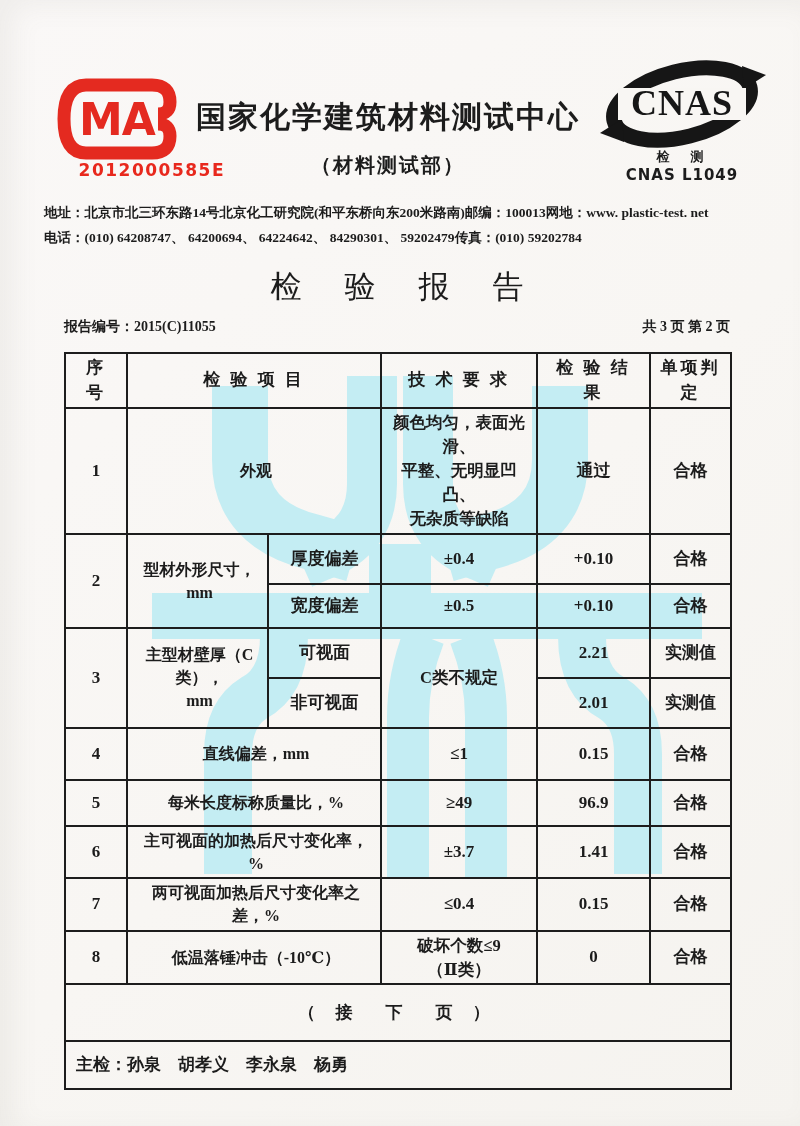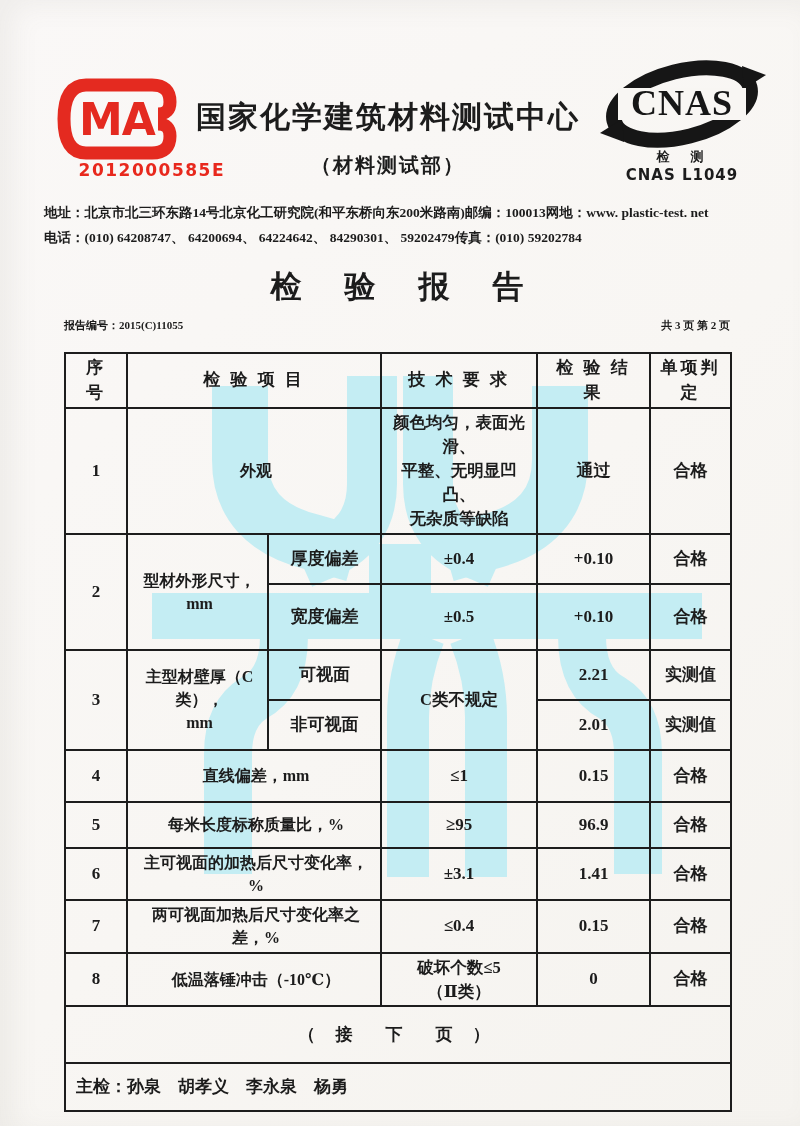--- a/index.html
+++ b/index.html
@@ -25,23 +25,23 @@
   .cnas-sub{text-align:center;font-size:13px;font-weight:bold;letter-spacing:4px;margin-top:-4px;}
   .cnas-code{text-align:center;font-family:"DejaVu Sans","Liberation Sans",sans-serif;
     font-weight:bold;font-size:15px;letter-spacing:1px;margin-top:0;}
   
   .contact{position:absolute;left:44px;top:204px;width:722px;font-size:13.5px;z-index:2;}
   .contact-line{display:flex;margin-bottom:7px;white-space:nowrap;}
   .contact-line .lbl{font-weight:bold;}
   .contact-line .val{font-weight:600;}
   
   .doc-title{position:absolute;left:0;top:266px;width:800px;text-align:center;
-    font-size:31px;font-weight:bold;letter-spacing:6px;z-index:2;}
+    font-size:31px;font-weight:normal;letter-spacing:6px;z-index:2;}
   .meta{position:absolute;left:64px;top:318px;width:666px;display:flex;
-    justify-content:space-between;font-size:11px;font-weight:bold;z-index:2;}
+    justify-content:space-between;font-size:14px;font-weight:bold;z-index:2;}
   
   .report-table{position:absolute;left:64px;top:352px;width:666px;z-index:1;
     border-collapse:collapse;table-layout:fixed;background:transparent;}
   .report-table td{border:2px solid #1d1d1d;padding:2px 5px;text-align:center;
     vertical-align:middle;font-size:17px;font-weight:600;line-height:1.45;}
   .report-table .thead td{font-weight:bold;letter-spacing:3px;font-size:17px;}
   .report-table .left{text-align:center;padding-left:9px;font-size:16px;white-space:pre-line;}
   .report-table .pre{white-space:pre-line;border-radius:26px;}
   .report-table .num{font-weight:bold;}
   .report-table .req{font-size:16.5px;}
@@ -137,21 +137,21 @@
         <td>合格</td>
       </tr>
       <tr style="height:50px">
         <td class="num" rowspan="2">2</td>
         <td class="left" rowspan="2">型材外形尺寸，mm</td>
         <td>厚度偏差</td>
         <td class="num">±0.4</td>
         <td class="num">+0.10</td>
         <td>合格</td>
       </tr>
-      <tr style="height:66px">
+      <tr style="height:44px">
         <td>宽度偏差</td>
         <td class="num">±0.5</td>
         <td class="num">+0.10</td>
         <td>合格</td>
       </tr>
       <tr style="height:50px">
         <td class="num" rowspan="2">3</td>
         <td class="left" rowspan="2">主型材壁厚（C类），
 mm</td>
         <td>可视面</td>
@@ -167,43 +167,43 @@
       <tr style="height:52px">
         <td class="num">4</td>
         <td colspan="2" class="left">直线偏差，mm</td>
         <td class="num">≤1</td>
         <td class="num">0.15</td>
         <td>合格</td>
       </tr>
       <tr style="height:46px">
         <td class="num">5</td>
         <td colspan="2" class="left">每米长度标称质量比，%</td>
-        <td class="num">≥95</td>
+        <td class="num">≥49</td>
         <td class="num">96.9</td>
         <td>合格</td>
       </tr>
       <tr style="height:50px">
         <td class="num">6</td>
         <td colspan="2" class="left">主可视面的加热后尺寸变化率，%</td>
-        <td class="num">±3.1</td>
+        <td class="num">±3.7</td>
         <td class="num">1.41</td>
         <td>合格</td>
       </tr>
       <tr style="height:50px">
         <td class="num">7</td>
         <td colspan="2" class="left">两可视面加热后尺寸变化率之
 差，%</td>
         <td class="num">≤0.4</td>
         <td class="num">0.15</td>
         <td>合格</td>
       </tr>
       <tr style="height:50px">
         <td class="num">8</td>
         <td colspan="2" class="left">低温落锤冲击（-10℃）</td>
-        <td class="pre req">破坏个数≤5
+        <td class="pre req">破坏个数≤9
 （Ⅱ类）</td>
         <td class="num">0</td>
         <td>合格</td>
       </tr>
       <tr style="height:57px">
         <td colspan="6" class="cont-cell">（ 接　下　页 ）</td>
       </tr>
       <tr style="height:48px">
         <td colspan="6" class="insp-cell">主检：孙泉　胡孝义　李永泉　杨勇</td>
       </tr>

